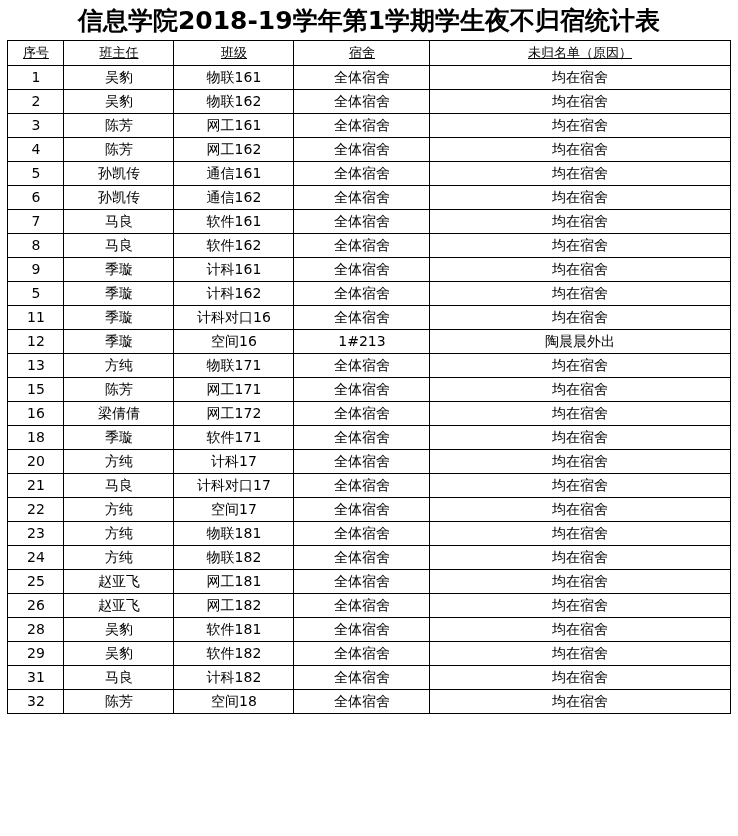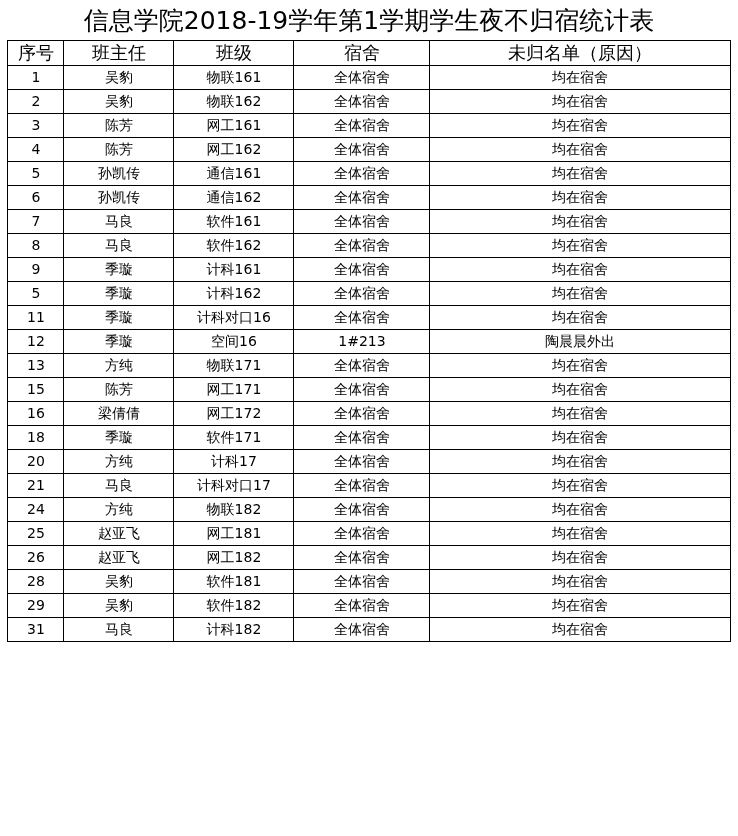--- a/index.html
+++ b/index.html
@@ -35,28 +35,29 @@
     height: 23px;
     line-height: 23px;
     white-space: nowrap;
     overflow: hidden;
   }
   tr.title-row td {
     border: none;
     height: 34px;
     line-height: 34px;
     font-size: 25px;
-    font-weight: normal;
+    font-weight: bold;
     letter-spacing: 0px;
     padding-bottom: 2px;
   }
   tr.header-row td {
-    font-size: 18px;
+    font-size: 13px;
     height: 24px;
     line-height: 24px;
+    text-decoration: underline;
   }
   .c-idx { width: 56px; }
   .c-teacher { width: 110px; }
   .c-class { width: 120px; }
   .c-dorm { width: 136px; }
   .c-absent { width: 300px; }
 </style>
 </head>
 <body>
 
@@ -200,20 +201,34 @@
           <td>均在宿舍</td>
         </tr>
         <tr class="data-row">
           <td>21</td>
           <td>马良</td>
           <td>计科对口17</td>
           <td>全体宿舍</td>
           <td>均在宿舍</td>
         </tr>
         <tr class="data-row">
+          <td>22</td>
+          <td>方纯</td>
+          <td>空间17</td>
+          <td>全体宿舍</td>
+          <td>均在宿舍</td>
+        </tr>
+        <tr class="data-row">
+          <td>23</td>
+          <td>方纯</td>
+          <td>物联181</td>
+          <td>全体宿舍</td>
+          <td>均在宿舍</td>
+        </tr>
+        <tr class="data-row">
           <td>24</td>
           <td>方纯</td>
           <td>物联182</td>
           <td>全体宿舍</td>
           <td>均在宿舍</td>
         </tr>
         <tr class="data-row">
           <td>25</td>
           <td>赵亚飞</td>
           <td>网工181</td>
@@ -238,18 +253,25 @@
           <td>29</td>
           <td>吴豹</td>
           <td>软件182</td>
           <td>全体宿舍</td>
           <td>均在宿舍</td>
         </tr>
         <tr class="data-row">
           <td>31</td>
           <td>马良</td>
           <td>计科182</td>
+          <td>全体宿舍</td>
+          <td>均在宿舍</td>
+        </tr>
+        <tr class="data-row">
+          <td>32</td>
+          <td>陈芳</td>
+          <td>空间18</td>
           <td>全体宿舍</td>
           <td>均在宿舍</td>
         </tr>
       </tbody>
   </table>
 </div>
 
 </body></html>

